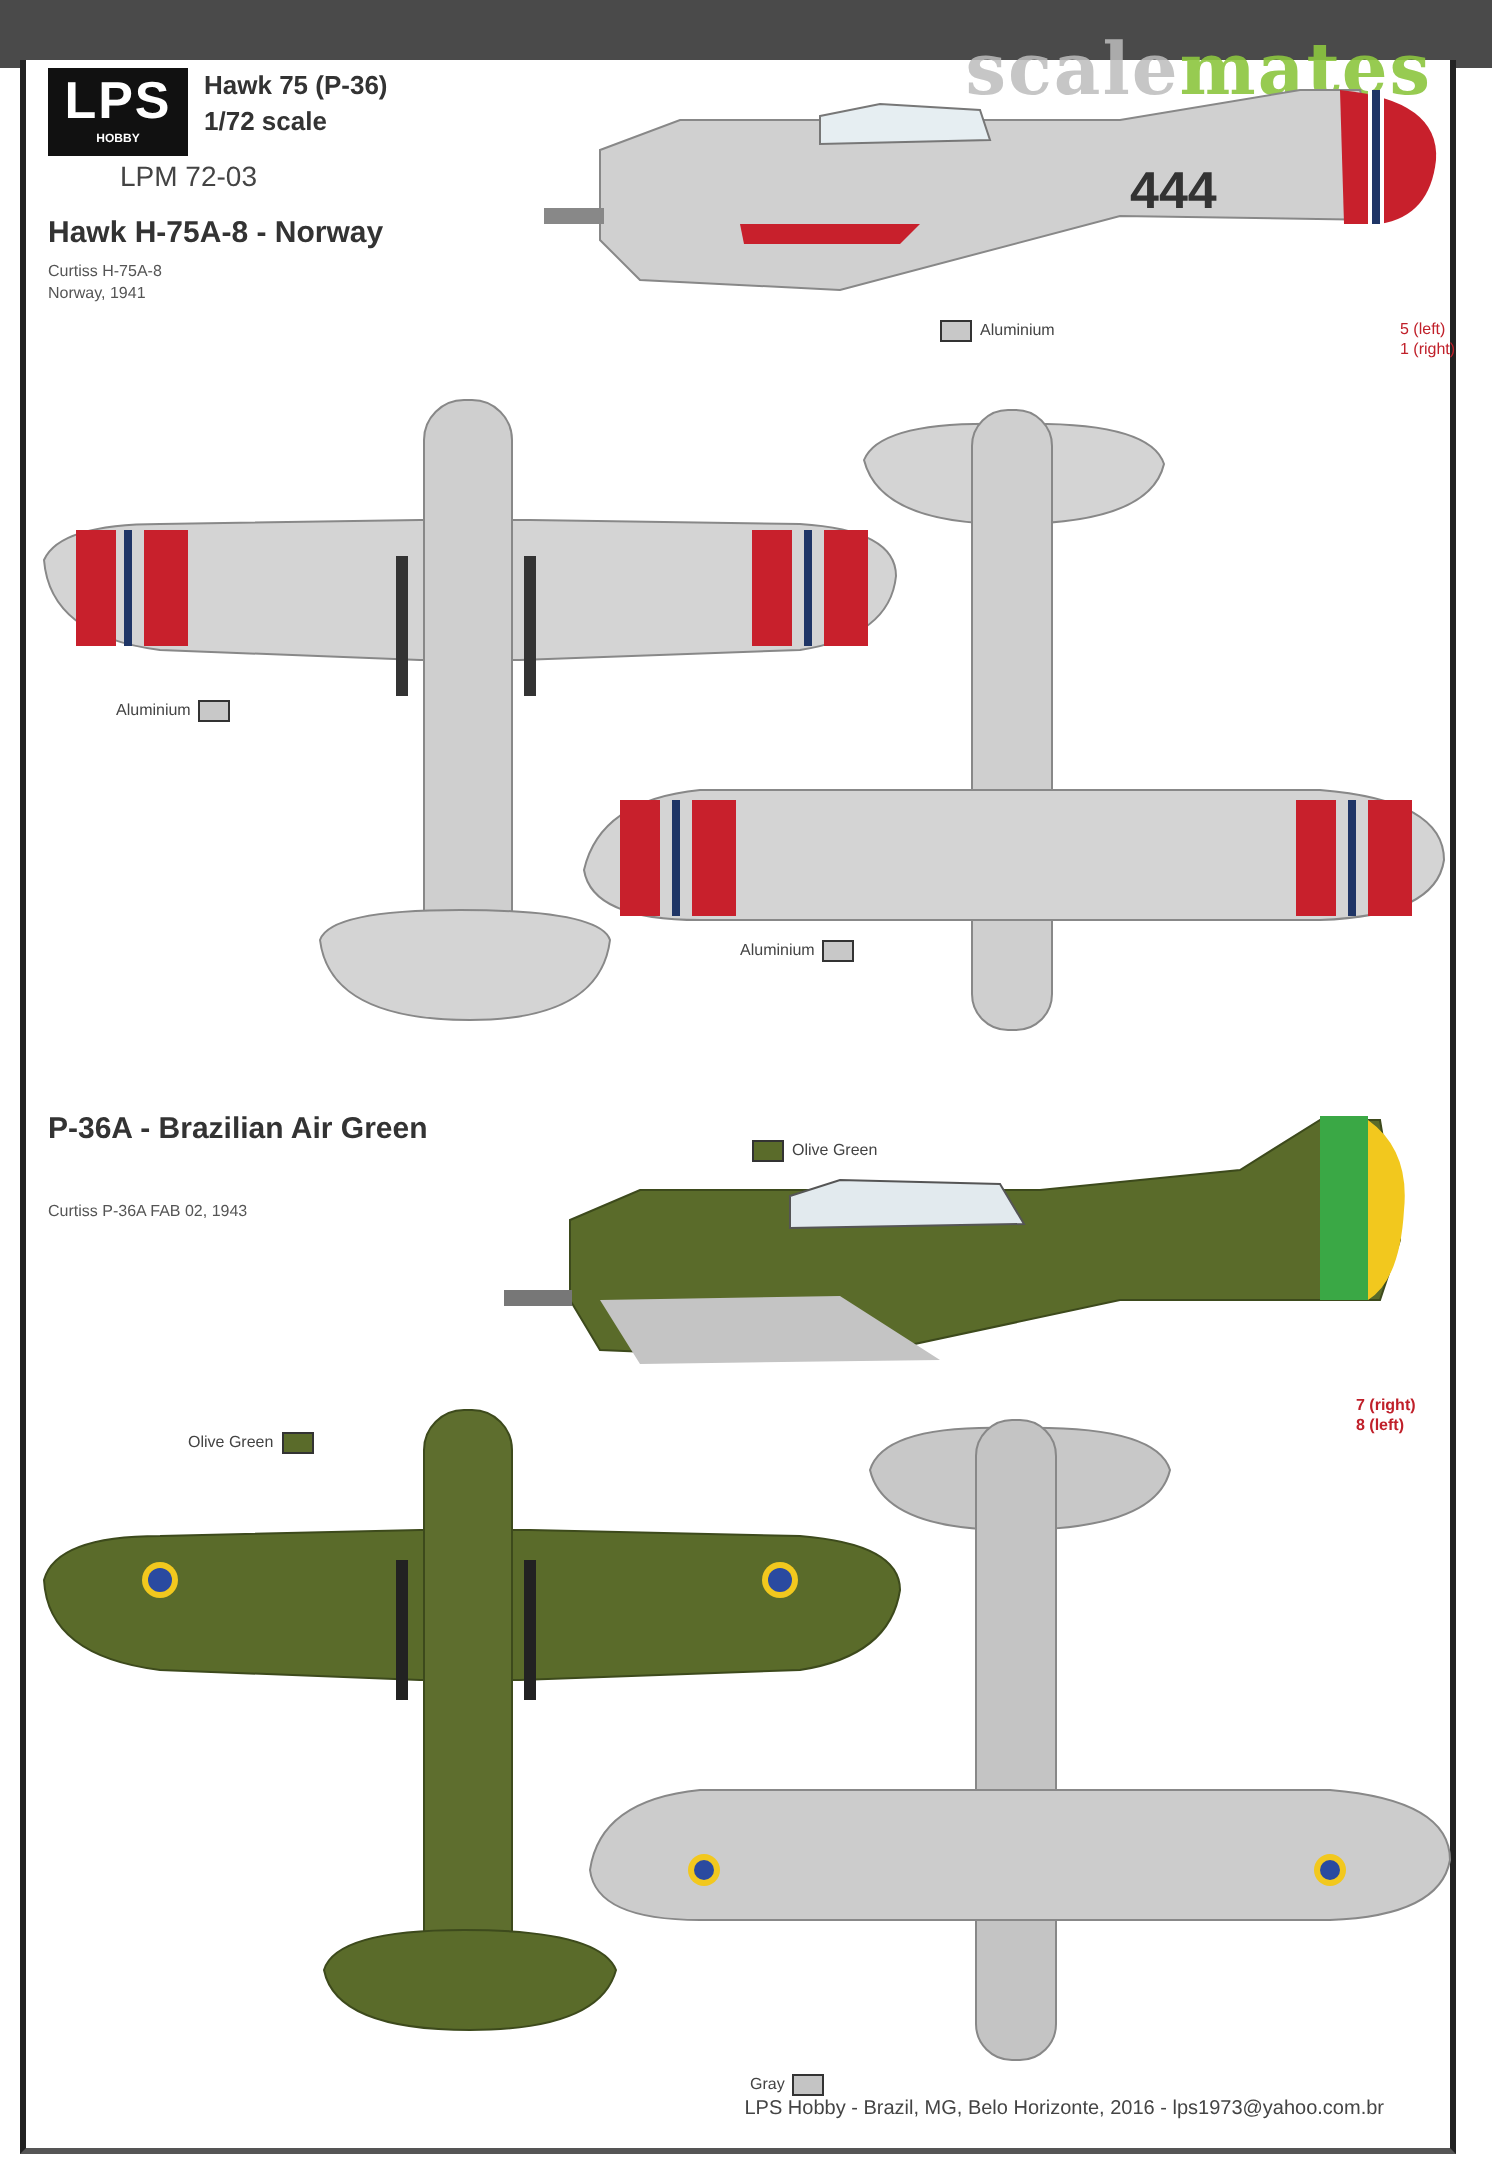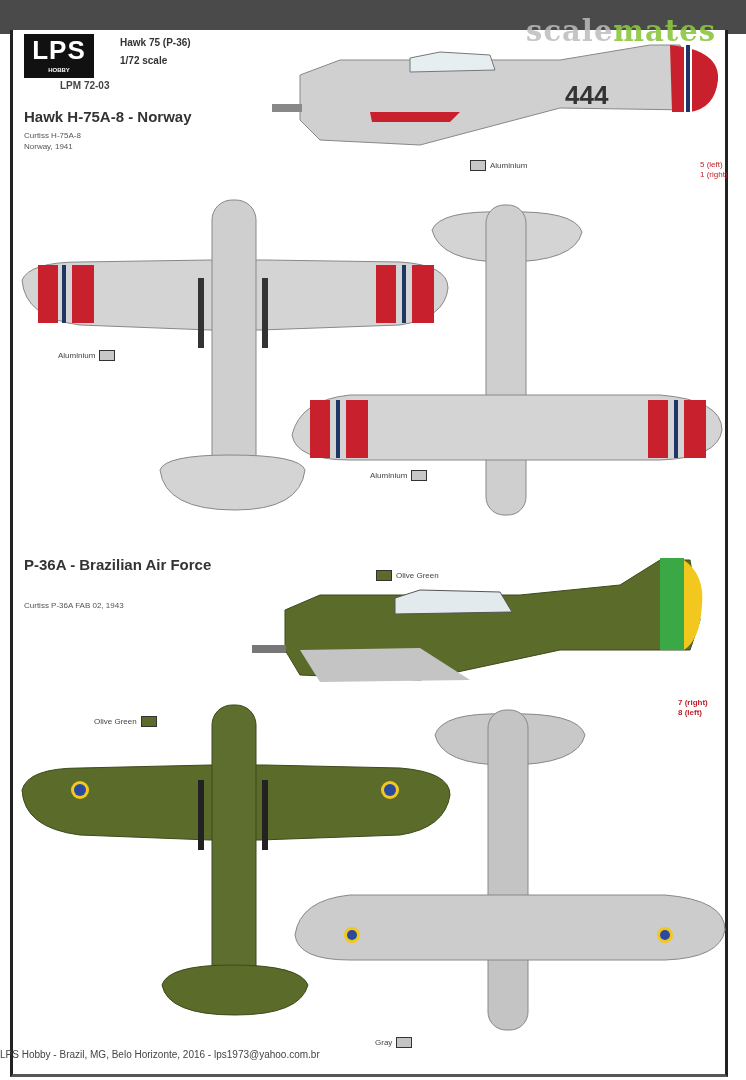--- a/index.html
+++ b/index.html
@@ -1,31 +1,31 @@
 <!DOCTYPE html>
 <html><head>
 <meta charset="utf-8">
 <style>
   html,body{margin:0;padding:0;background:#fff;}
   body{width:746px;height:1080px;position:relative;overflow:hidden;font-family:"Liberation Sans",sans-serif;}
   .topbar{position:absolute;left:0;top:0;width:746px;height:34px;background:#4a4a4a;}
   .sheet{position:absolute;left:10px;top:30px;width:712px;height:1044px;background:#fff;border-left:3px solid #222;border-right:3px solid #222;border-bottom:3px solid #555;}
-  .wm{position:absolute;right:30px;top:14px;font-family:"DejaVu Serif",serif;font-size:29px;font-weight:bold;letter-spacing:1px;}
+  .wm{position:absolute;right:30px;top:14px;font-family:"DejaVu Serif",serif;font-size:36px;font-weight:bold;letter-spacing:1px;}
   .wm .a{color:#bdbdbd;opacity:.85}
   .wm .b{color:#8cc63f;opacity:.9}
   .logo{position:absolute;left:24px;top:34px;width:70px;height:44px;background:#111;color:#fff;font-weight:bold;font-size:26px;text-align:center;line-height:32px;letter-spacing:1px;}
   .logo small{display:block;font-size:6px;line-height:8px;letter-spacing:0;}
-  .kit{position:absolute;left:120px;top:34px;font-size:10px;font-weight:bold;color:#333;line-height:18px;}
-  .code{position:absolute;left:24px;top:80px;font-size:10px;color:#444;font-weight:bold;padding-left:36px;}
+  .kit{position:absolute;left:102px;top:34px;font-size:13px;font-weight:bold;color:#333;line-height:18px;}
+  .code{position:absolute;left:24px;top:80px;font-size:14px;color:#444;font-weight:normal;padding-left:36px;}
   .h2{position:absolute;font-size:15px;font-weight:bold;color:#333;}
   .sub{position:absolute;font-size:8px;color:#555;line-height:11px;}
   .lbl{position:absolute;font-size:8px;color:#444;}
   .red{position:absolute;font-size:8px;color:#c0202a;line-height:10px;margin-top:28px;}
   .sw{display:inline-block;width:14px;height:9px;margin-right:4px;vertical-align:middle;border:1px solid #333;}
-  .footer{position:absolute;left:0;width:692px;top:1049px;text-align:left;font-size:10px;color:#444;}
+  .footer{position:absolute;left:0;width:692px;top:1049px;text-align:right;font-size:10px;color:#444;}
   svg{position:absolute;left:0;top:0;}
 </style>
 </head>
 <body>
 
 <div class="topbar"></div>
 <div class="sheet"></div>
 
 <div class="wm"><span class="a">scale</span><span class="b">mates</span></div>
 
@@ -114,21 +114,21 @@
 </svg>
 
 <div class="lbl" style="left:470px;top:160px;"><span class="sw" style="background:#c8c8c8"></span><span>Aluminium</span></div>
 <div class="red" style="left:700px;top:132px;">
     <div>5 (left)</div>
     <div>1 (right)</div>
   </div>
 <div class="lbl" style="left:58px;top:350px;"><span>Aluminium</span><span class="sw" style="background:#c8c8c8;margin-left:4px"></span></div>
 <div class="lbl" style="left:370px;top:470px;"><span>Aluminium</span><span class="sw" style="background:#c8c8c8;margin-left:4px"></span></div>
 
-<div class="h2" style="left:24px;top:556px;">P-36A - Brazilian Air Force</div>
+<div class="h2" style="left:24px;top:556px;">P-36A - Brazilian Air Green</div>
 <div class="sub" style="left:24px;top:580px;margin-top:20px;">Curtiss P-36A FAB 02, 1943</div>
 
 <div class="lbl" style="left:376px;top:570px;"><span class="sw" style="background:#5a6b2a"></span><span>Olive Green</span></div>
 <div class="red" style="left:678px;top:670px;font-weight:bold;">
     <div>7 (right)</div>
     <div>8 (left)</div>
   </div>
 <div class="lbl" style="left:94px;top:716px;"><span>Olive Green</span><span class="sw" style="background:#5a6b2a;margin-left:4px"></span></div>
 <div class="lbl" style="left:375px;top:1037px;"><span>Gray</span><span class="sw" style="background:#c4c4c4;margin-left:4px"></span></div>
 

